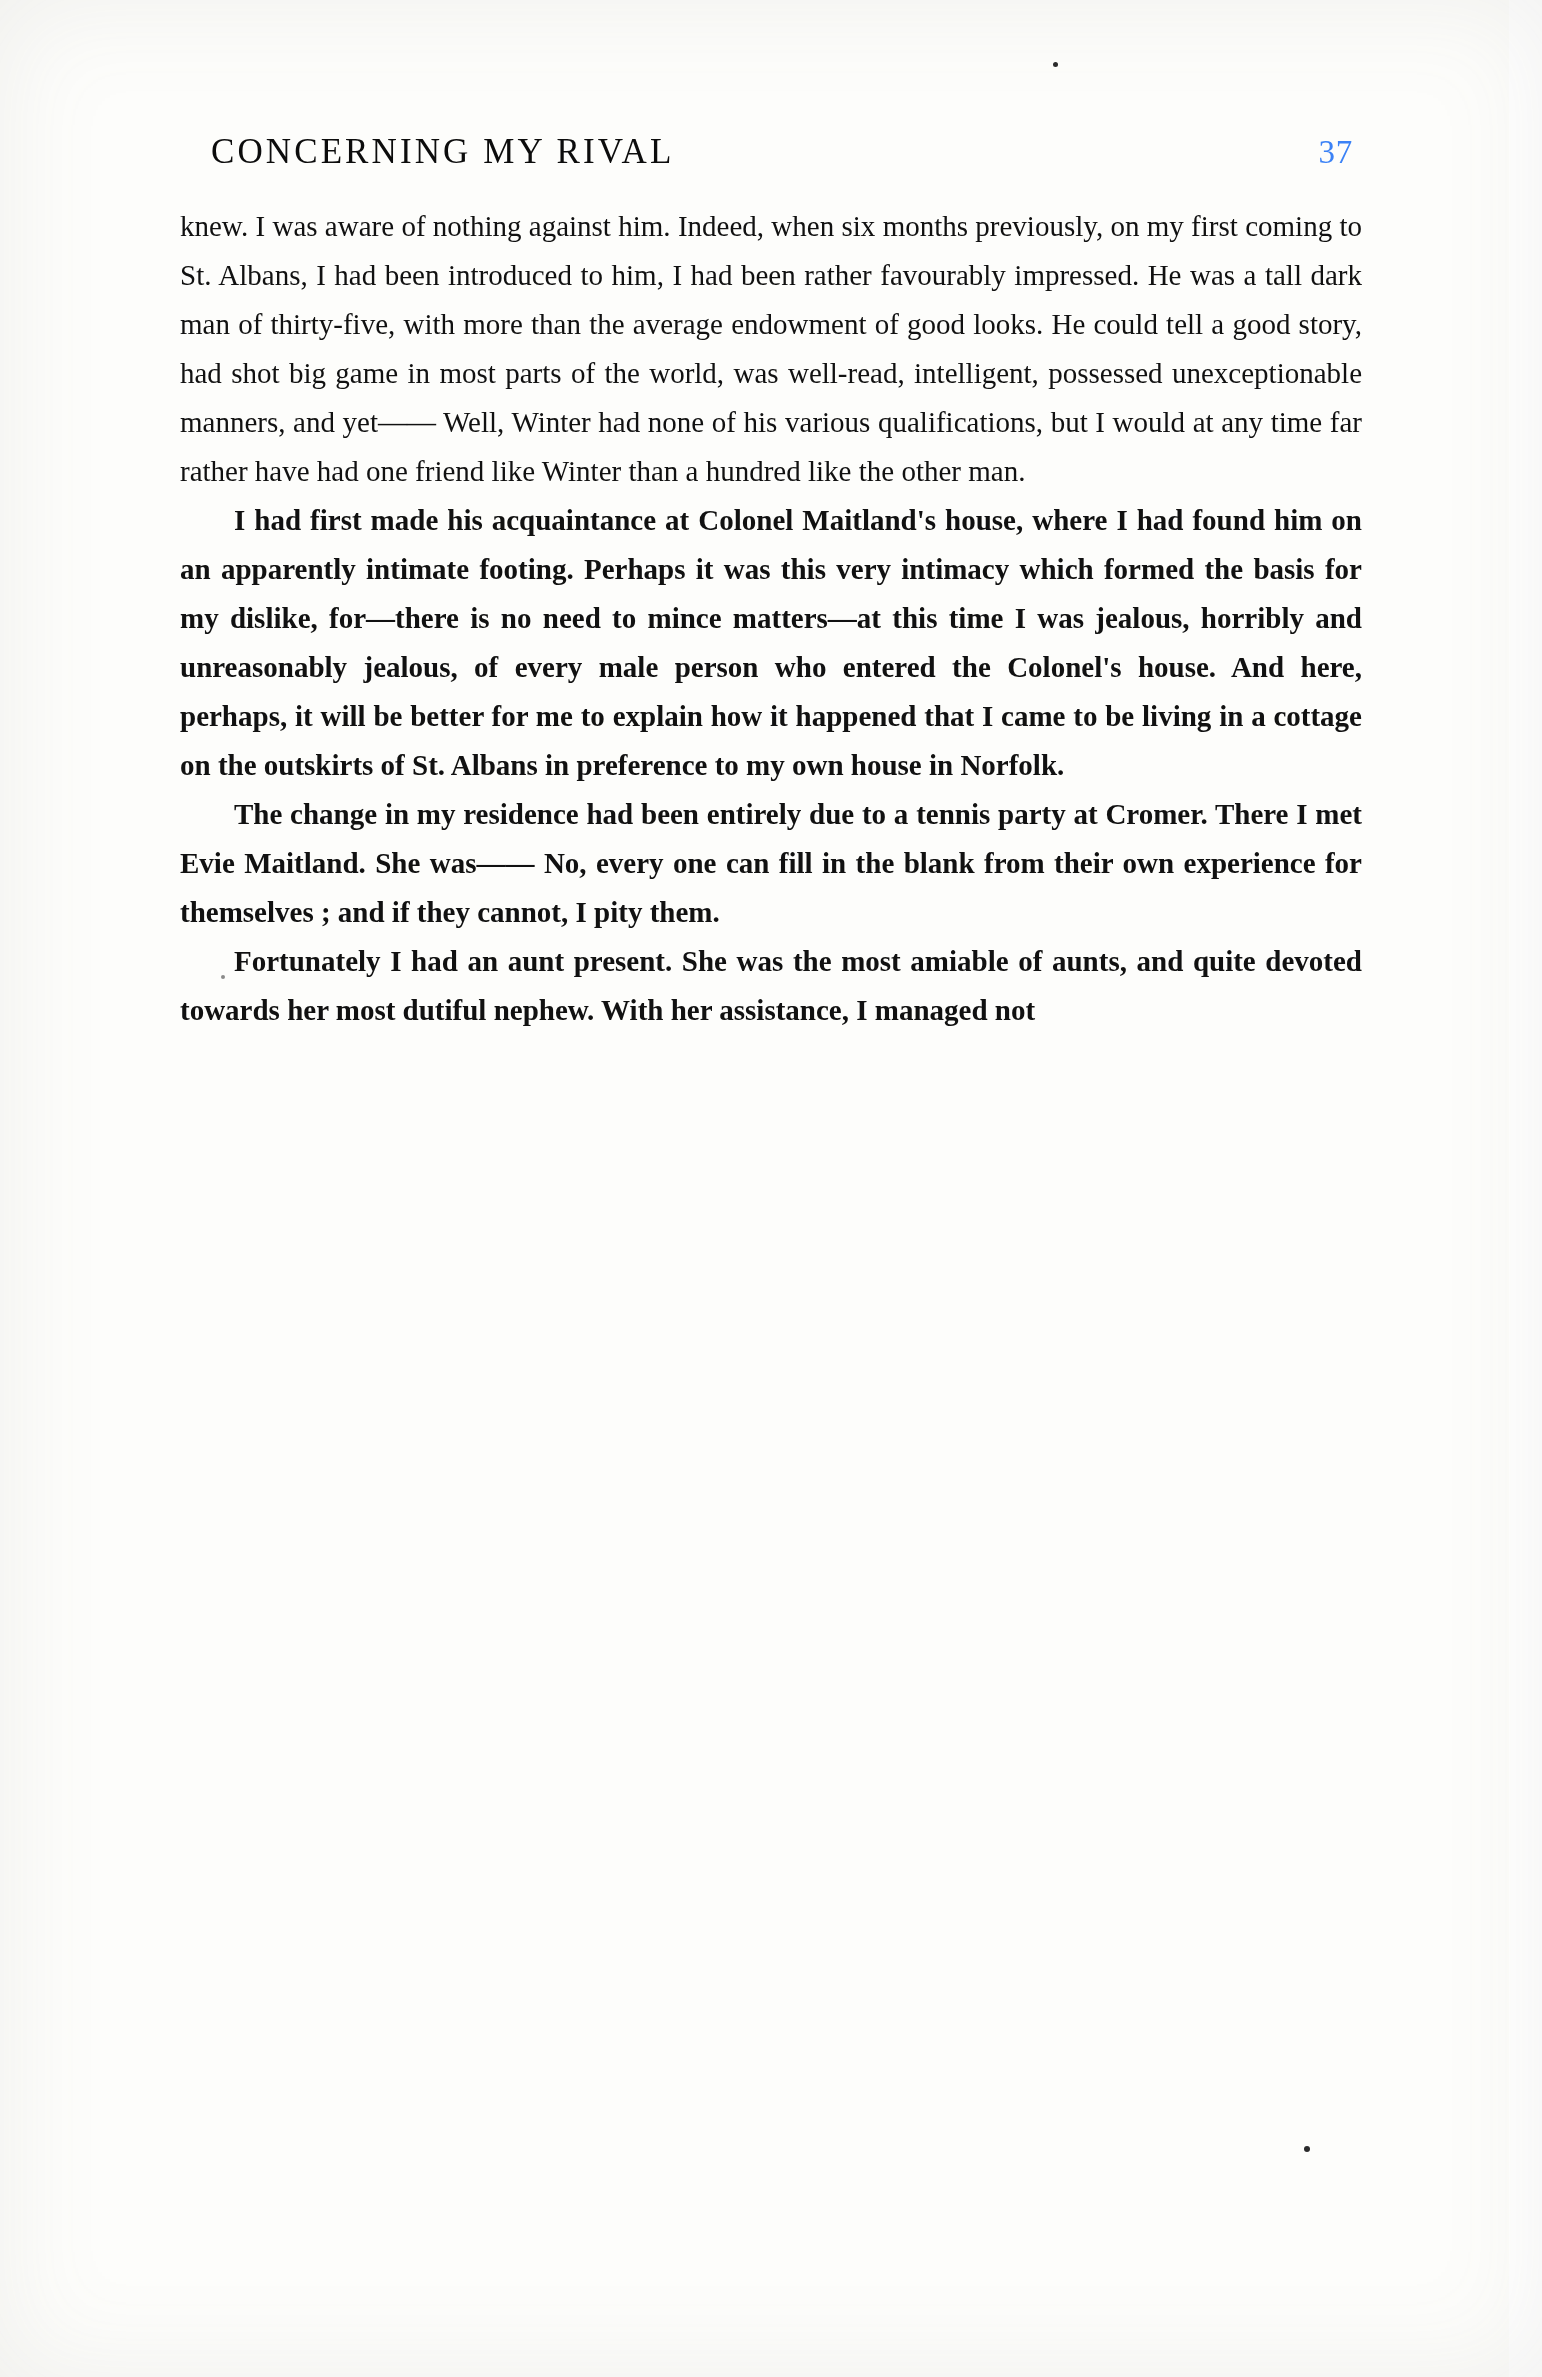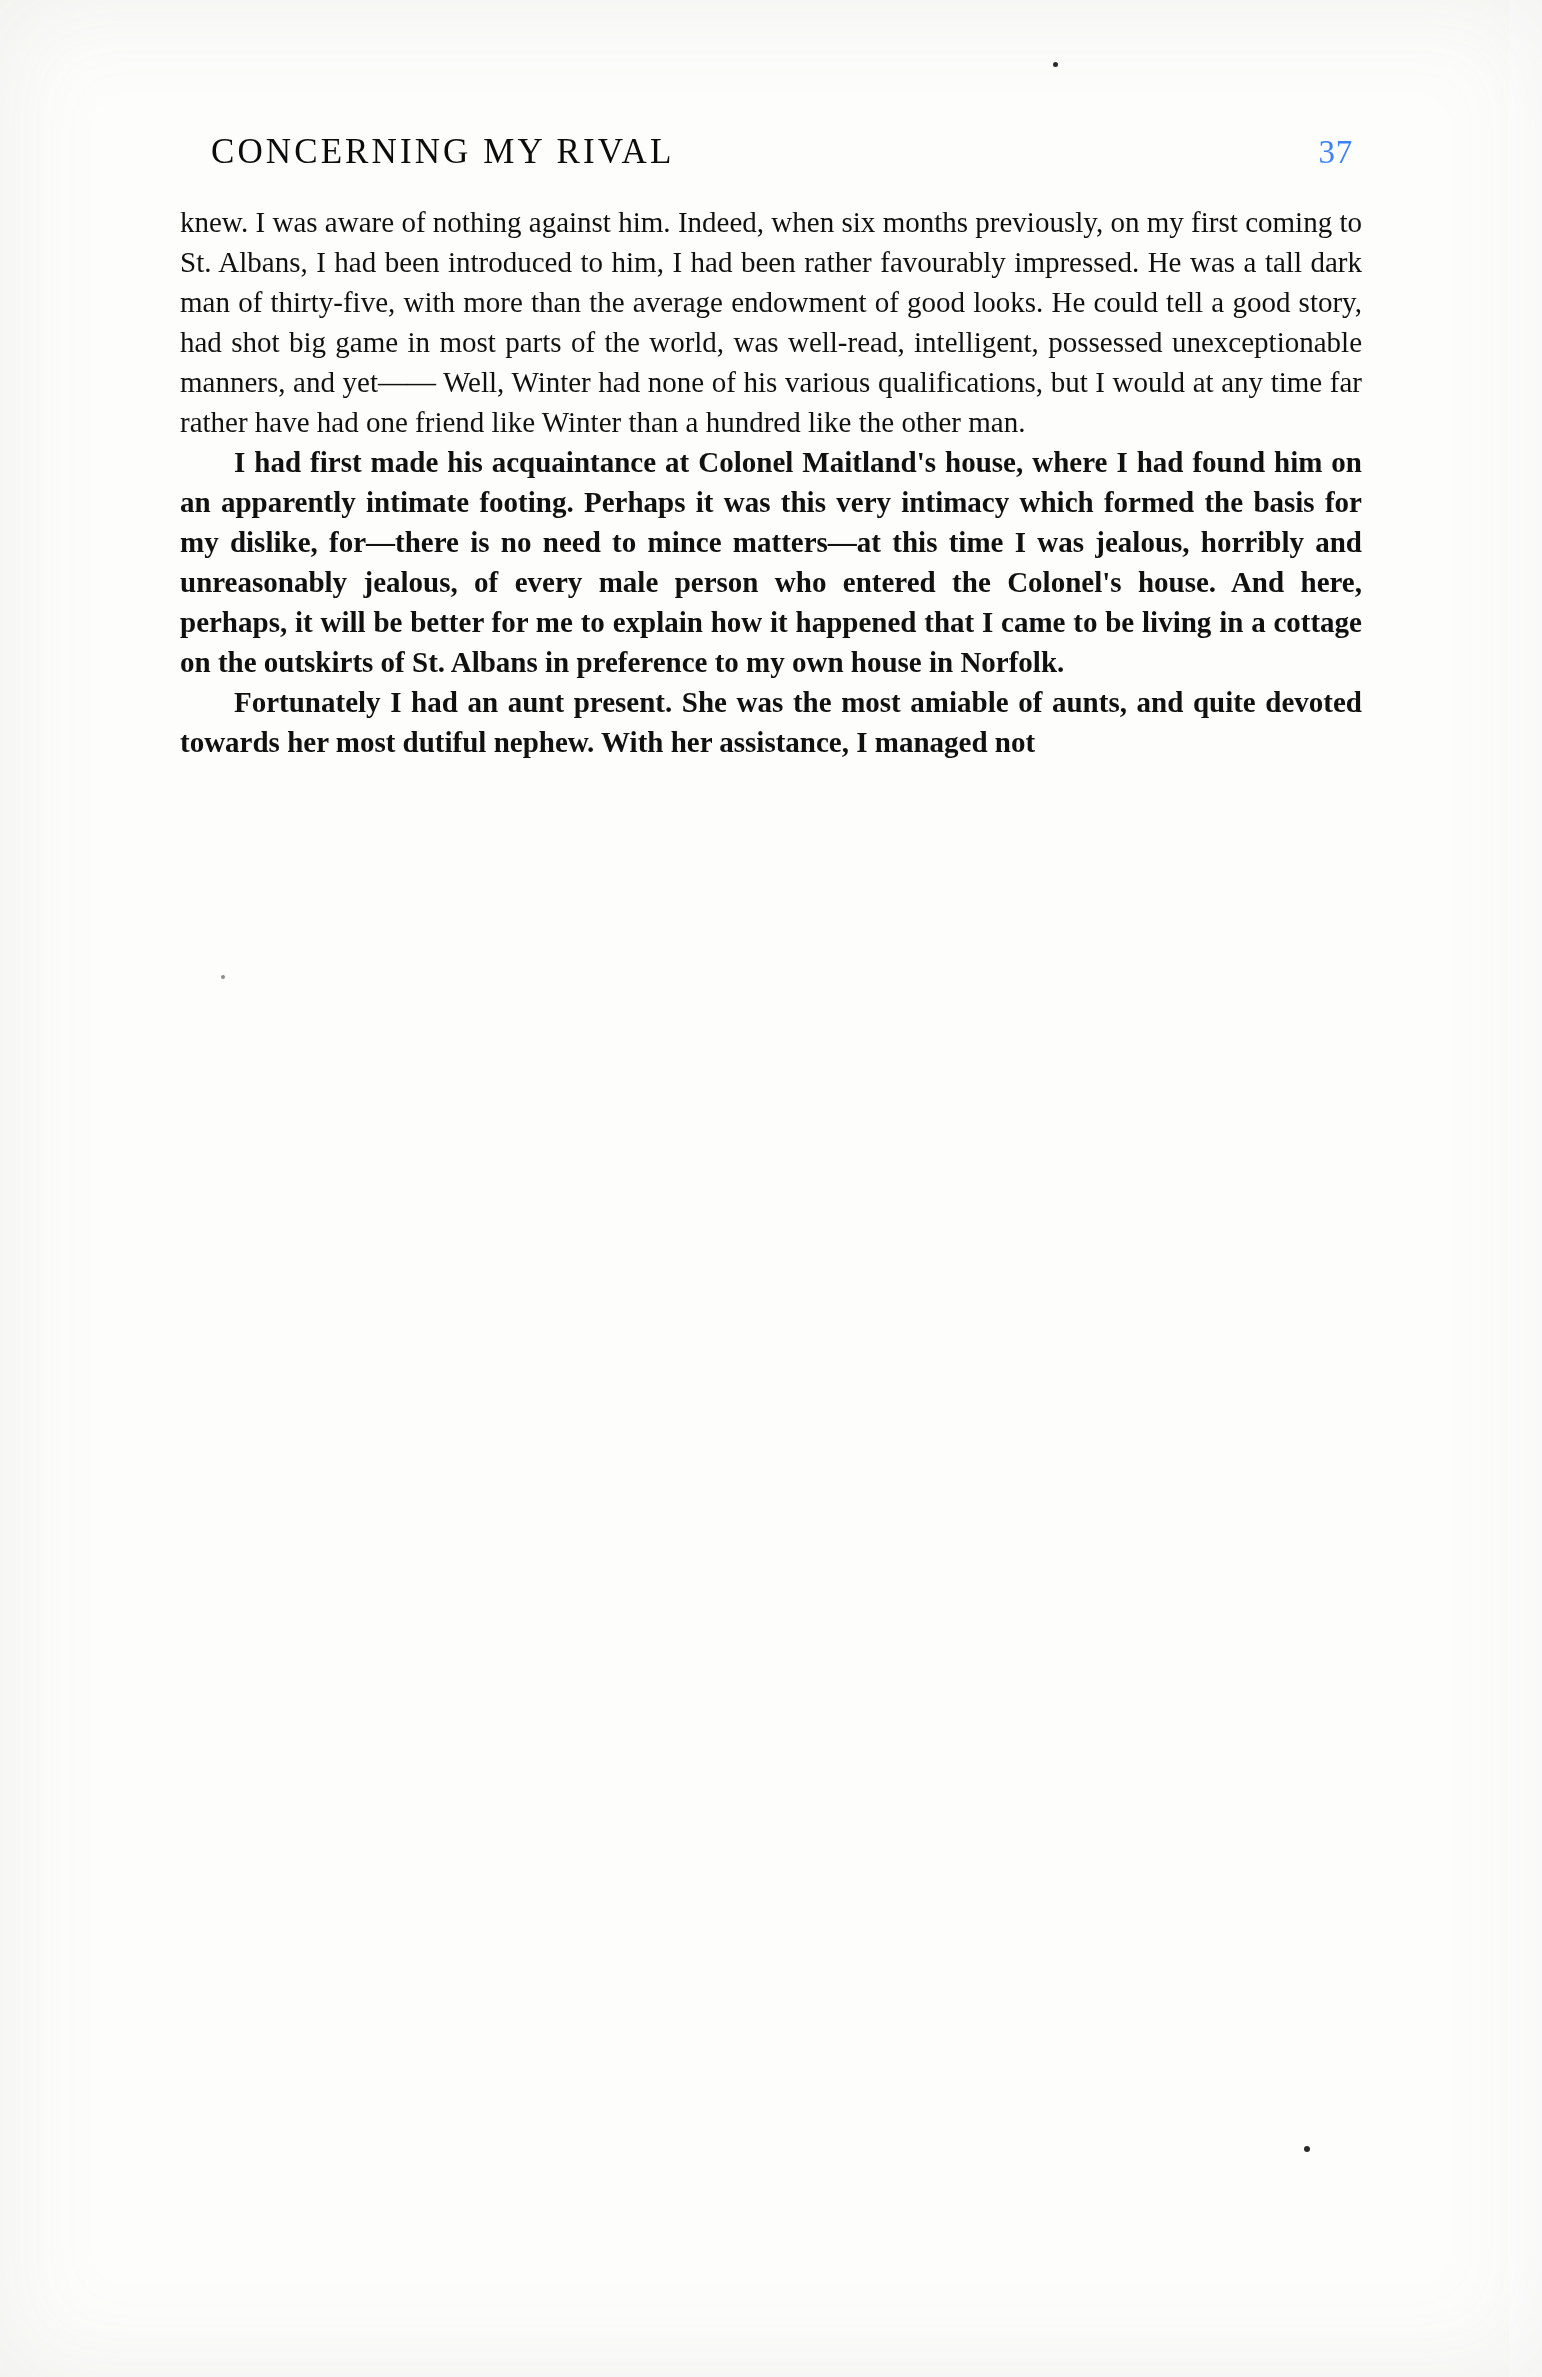--- a/index.html
+++ b/index.html
@@ -46,21 +46,21 @@
   }
   .page-number {
     font-size: 33px;
     font-weight: 400;
     color: #3b82f6;
     letter-spacing: 0.9px;
   }
   .body-text p {
     margin: 0;
     font-size: 29px;
-    line-height: 40px;
+    line-height: 49px;
     text-align: justify;
     text-justify: inter-word;
     color: #111111;
     -webkit-font-smoothing: antialiased;
   }
   .body-text p.indent {
     text-indent: 54px;
     font-weight: bold;
   }
   .spot {
@@ -91,20 +91,21 @@
   <div class="content">
 
     <div class="header">
       <div class="running-title">CONCERNING MY RIVAL</div>
       <div class="page-number">37</div>
     </div>
 
     <div class="body-text">
       <p>knew. I was aware of nothing against him. Indeed, when six months previously, on my first coming to St. Albans, I had been introduced to him, I had been rather favourably impressed. He was a tall dark man of thirty-five, with more than the average endowment of good looks. He could tell a good story, had shot big game in most parts of the world, was well-read, intelligent, possessed unexceptionable manners, and yet—— Well, Winter had none of his various qualifications, but I would at any time far rather have had one friend like Winter than a hundred like the other man.</p>
       <p class="indent">I had first made his acquaintance at Colonel Maitland's house, where I had found him on an apparently intimate footing. Perhaps it was this very intimacy which formed the basis for my dislike, for—there is no need to mince matters—at this time I was jealous, horribly and unreasonably jealous, of every male person who entered the Colonel's house. And here, perhaps, it will be better for me to explain how it happened that I came to be living in a cottage on the outskirts of St. Albans in preference to my own house in Norfolk.</p>
+      <p class="indent">The change in my residence had been entirely due to a tennis party at Cromer. There I met Evie Maitland. She was—— No, every one can fill in the blank from their own experience for themselves ; and if they cannot, I pity them.</p>
       <p class="indent">Fortunately I had an aunt present. She was the most amiable of aunts, and quite devoted towards her most dutiful nephew. With her assistance, I managed not</p>
     </div>
 
   </div>
 
   <div class="edge-shade"></div>
 </div>
 
 
 </body></html>

